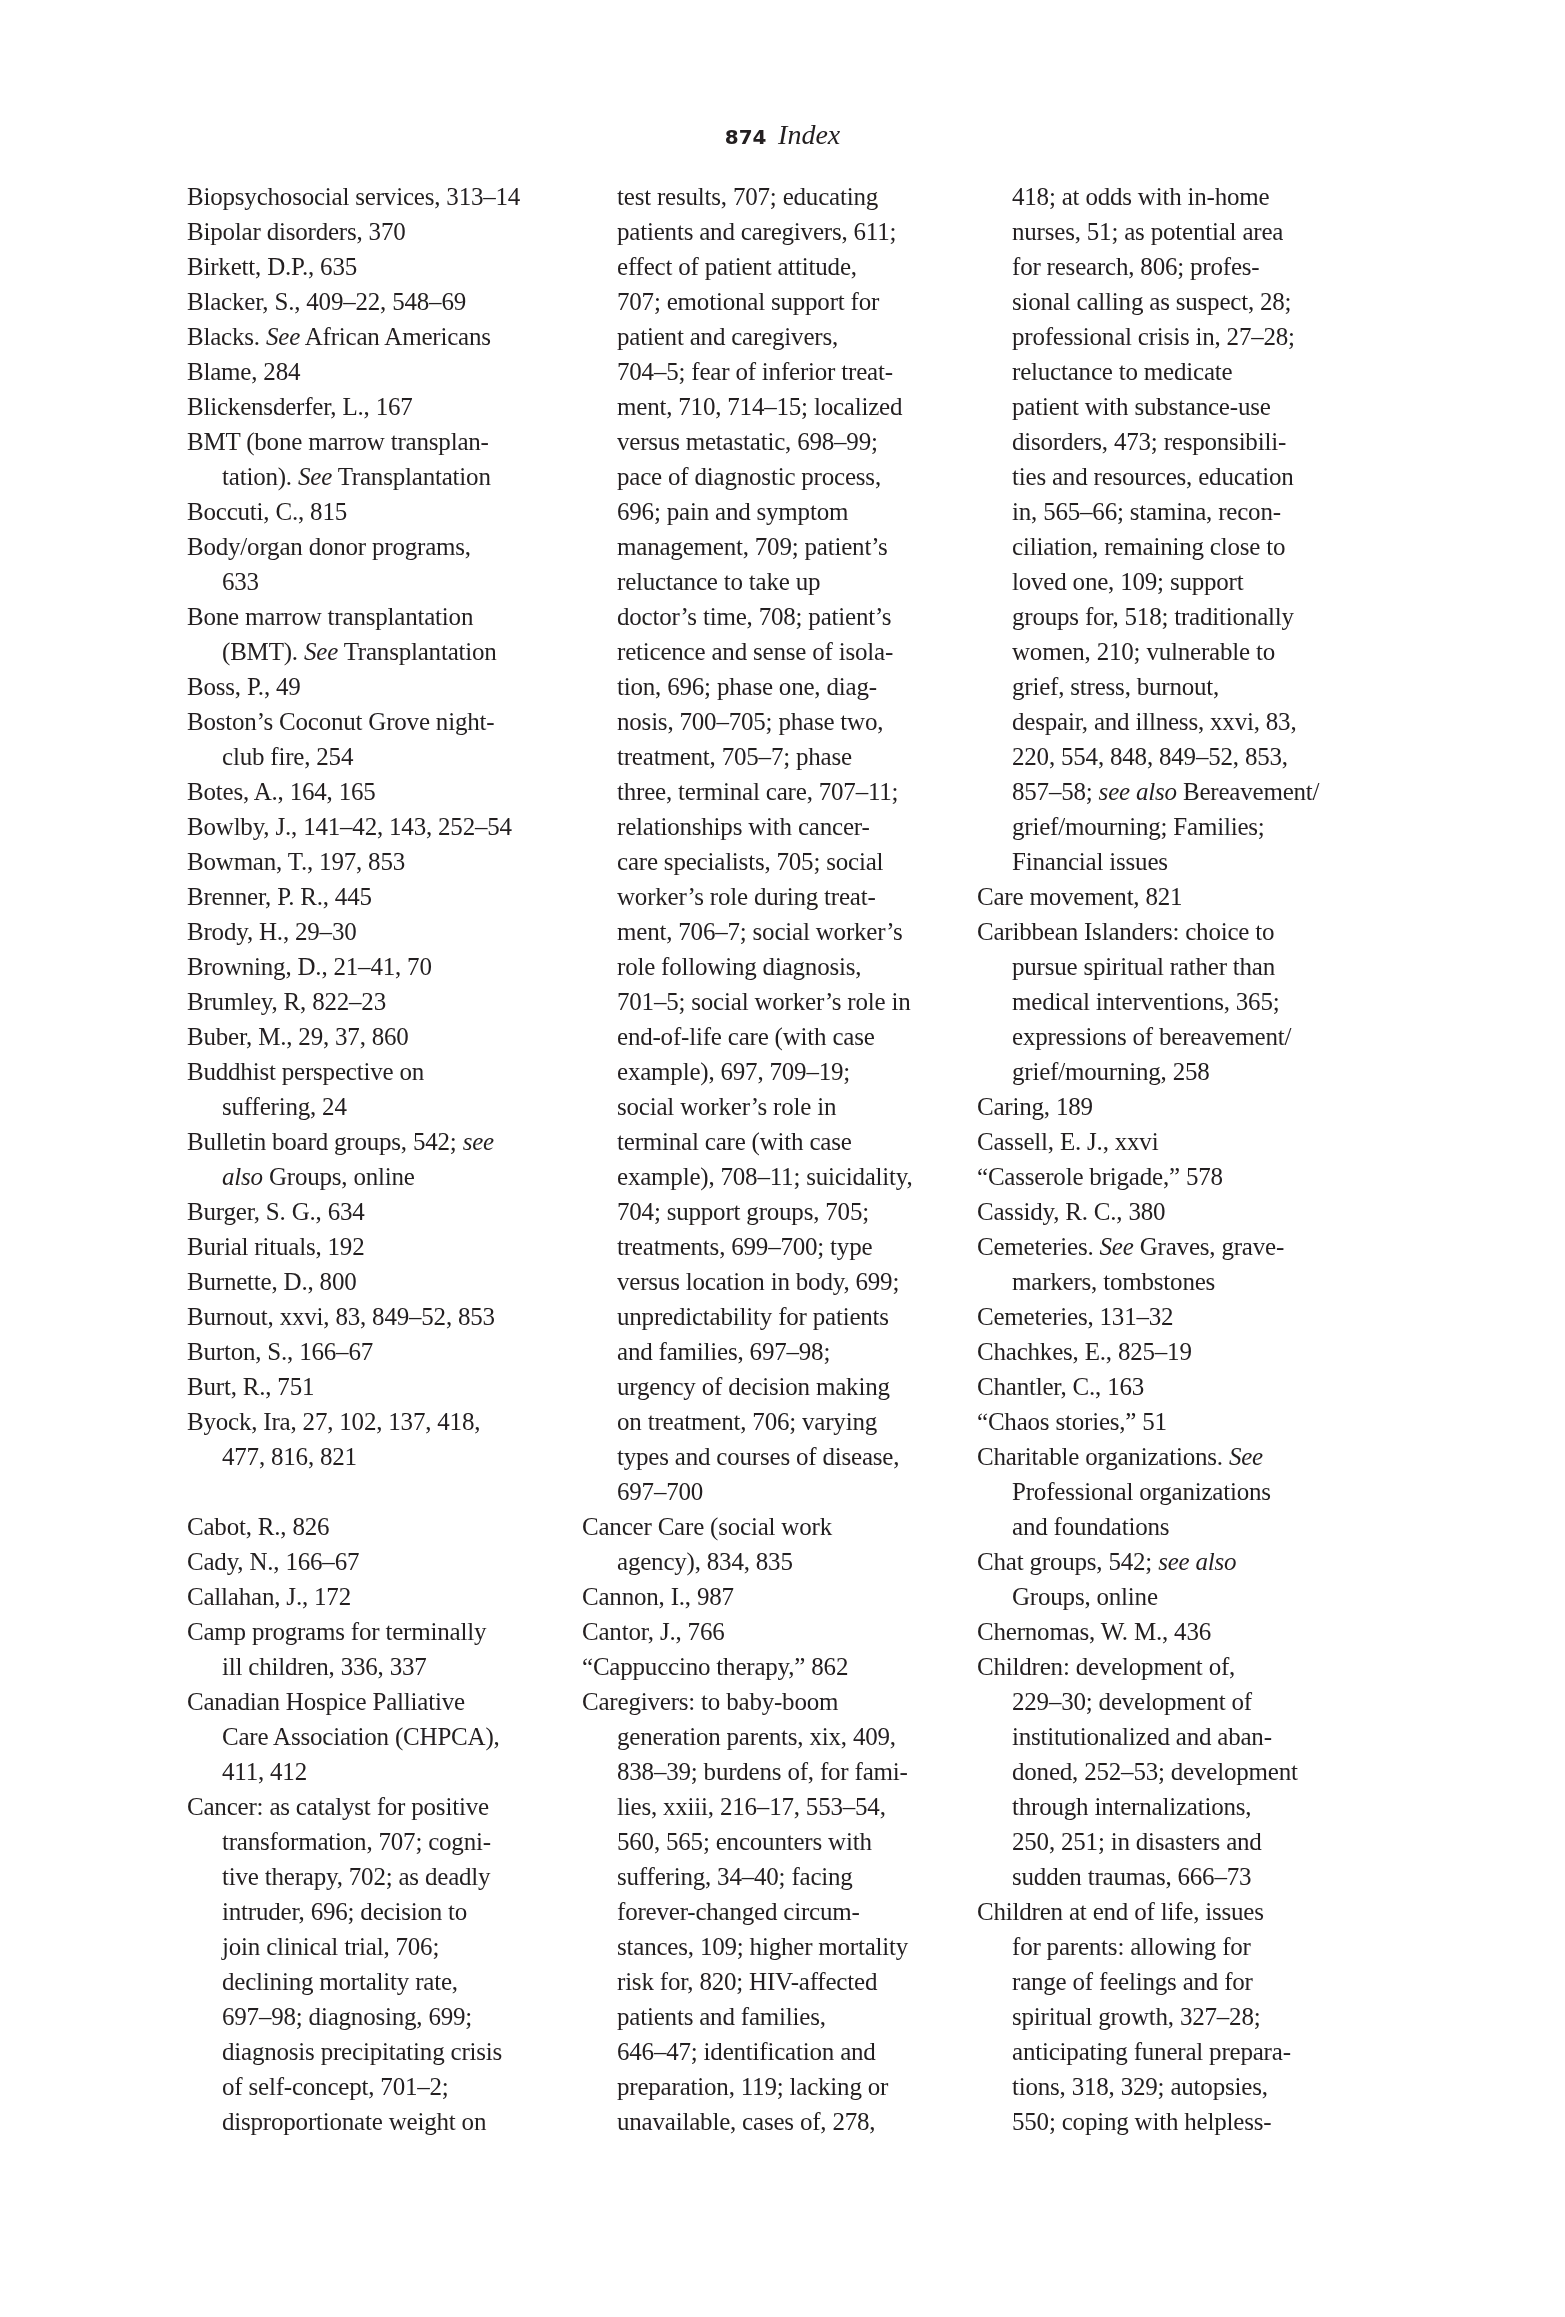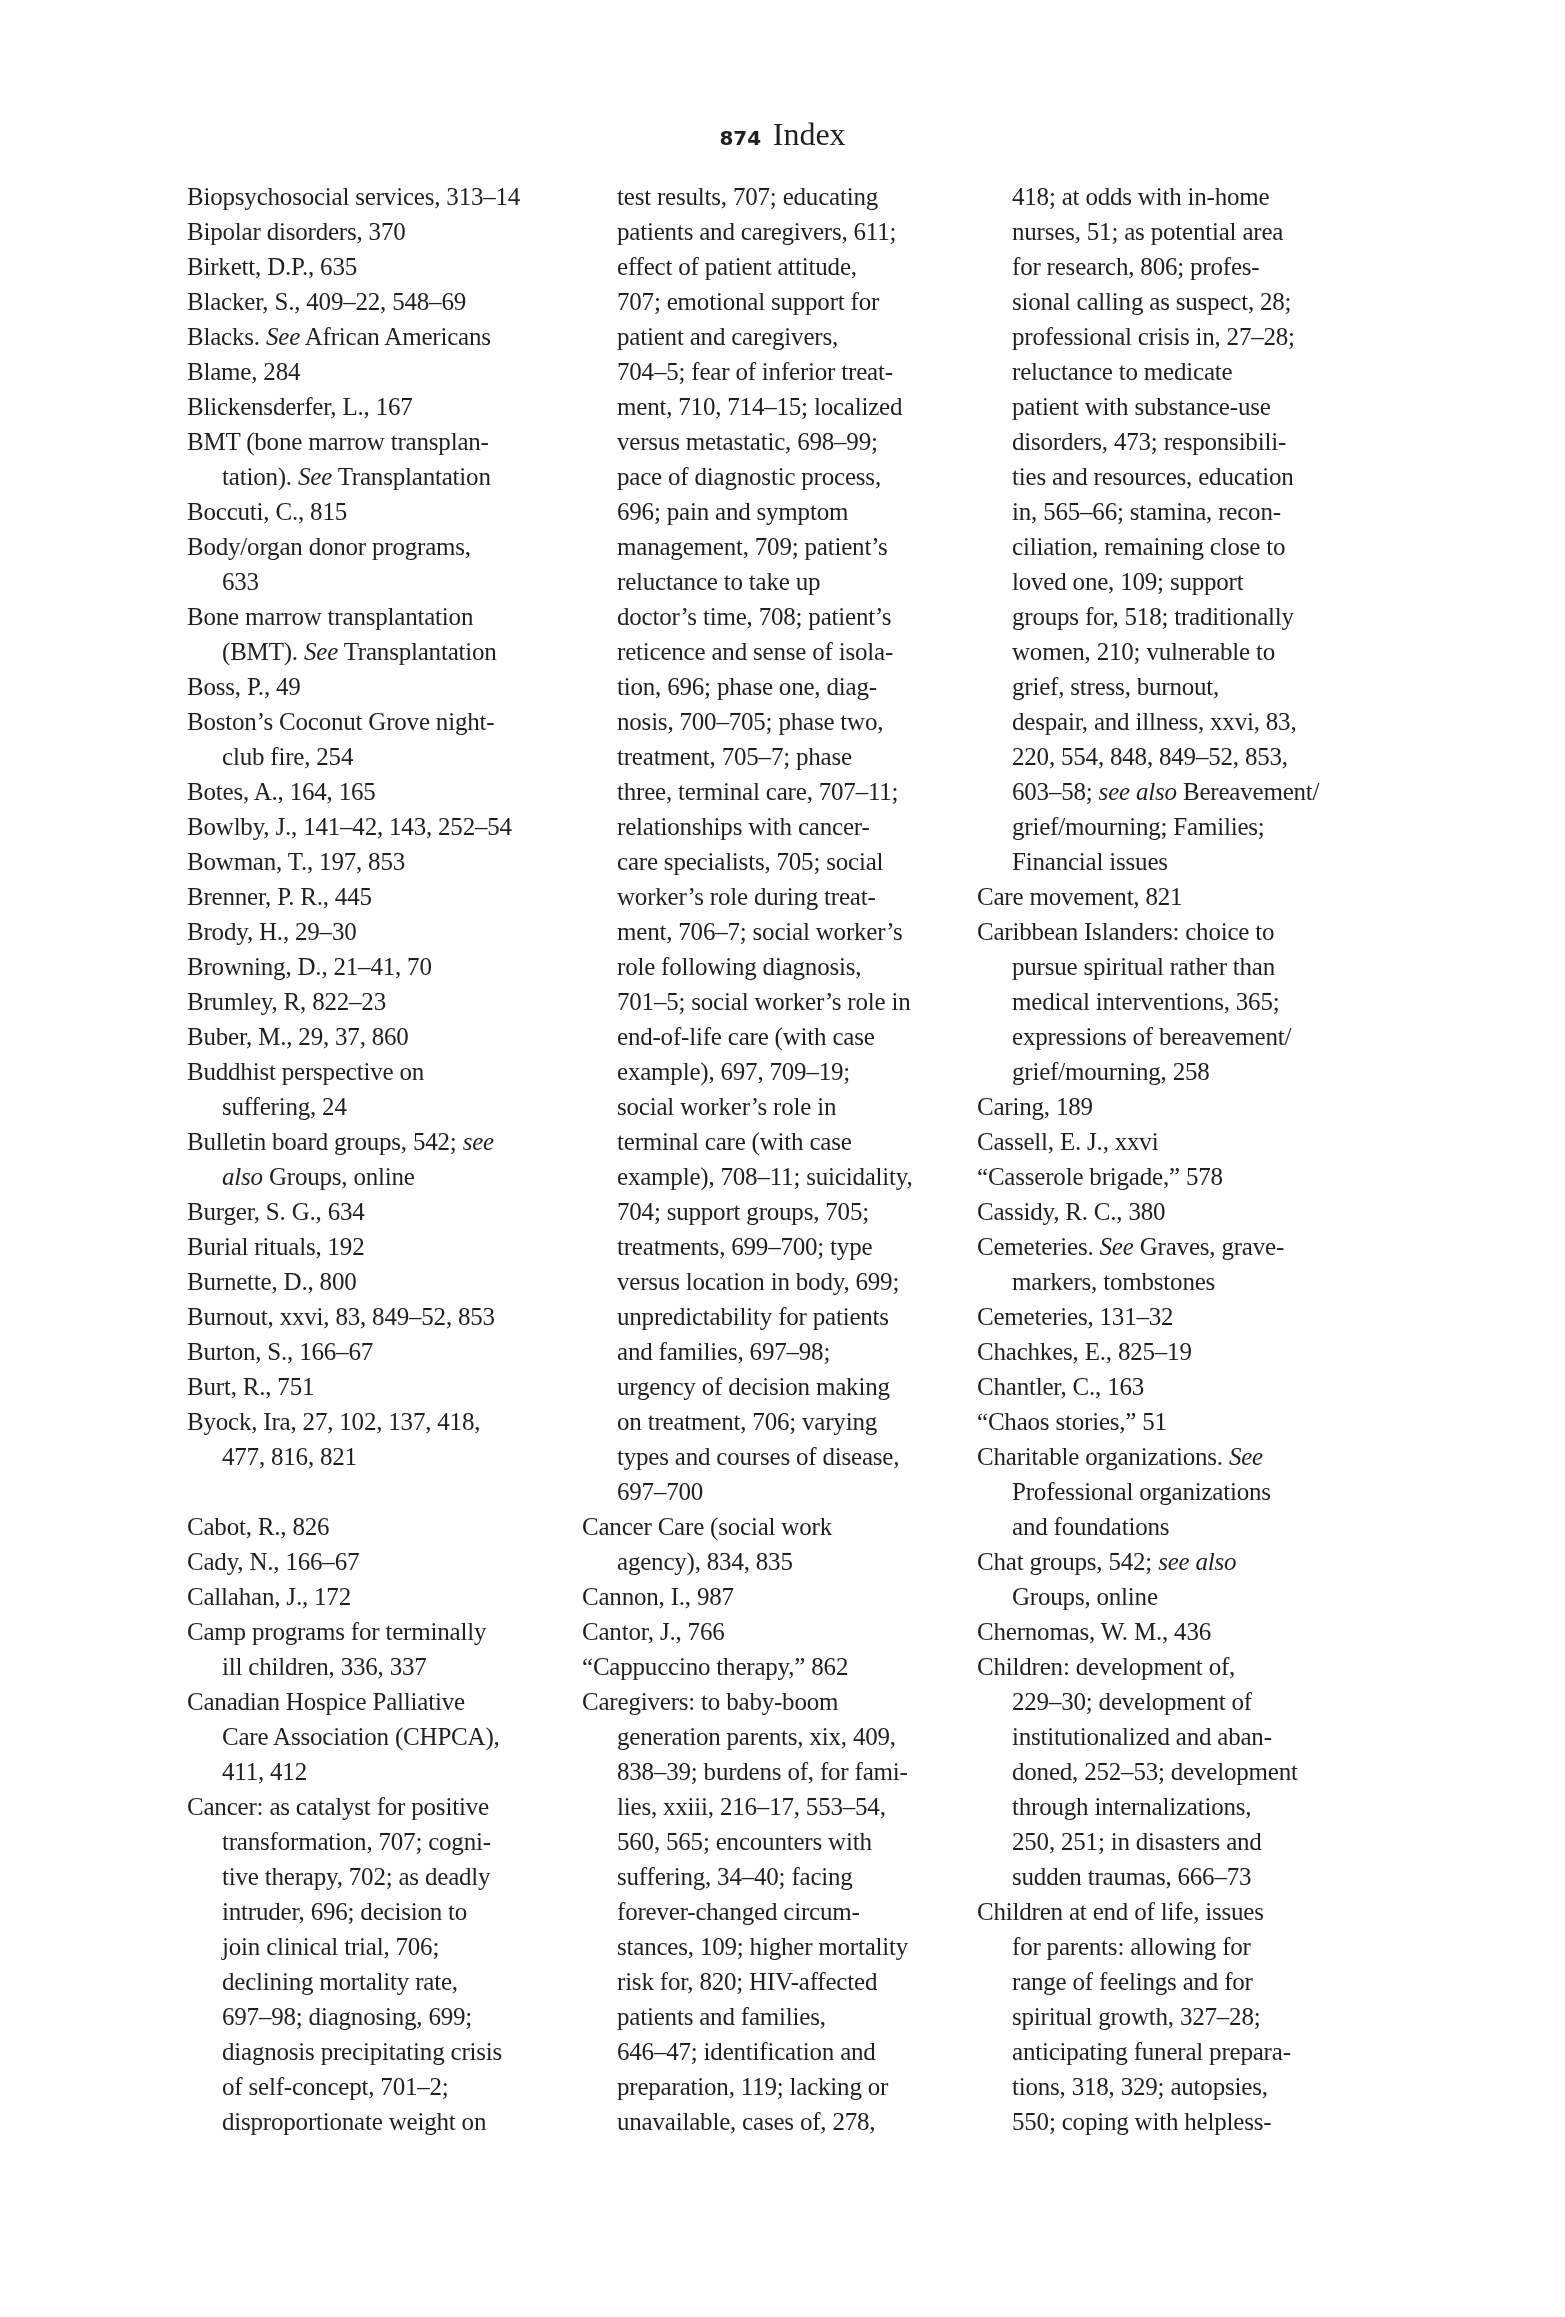--- a/index.html
+++ b/index.html
@@ -9,21 +9,21 @@
     color: #231f20;
   }
   .running-head {
     position: absolute; top: 115px; left: 0; width: 1565px;
     text-align: center; font-size: 26px; line-height: 39px;
   }
   .running-head .folio {
     font-family: "DejaVu Sans", "Liberation Sans", sans-serif;
     font-weight: bold; font-size: 20px; margin-right: 11.6px;
   }
-  .running-head .section { font-size: 32px; }
+  .running-head .section { font-style: italic; font-size: 28px; }
   .column {
     position: absolute; top: 179px; width: 388px;
   }
   #col-1 { left: 187px; }
   #col-2 { left: 582px; }
   #col-3 { left: 977px; }
   .line {
     font-size: 25px; line-height: 35px; height: 35px;
     white-space: nowrap; letter-spacing: -0.2px;
   }
@@ -166,21 +166,21 @@
     <div class="line cont"><span>disorders, 473; responsibili-</span></div>
     <div class="line cont"><span>ties and resources, education</span></div>
     <div class="line cont"><span>in, 565–66; stamina, recon-</span></div>
     <div class="line cont"><span>ciliation, remaining close to</span></div>
     <div class="line cont"><span>loved one, 109; support</span></div>
     <div class="line cont"><span>groups for, 518; traditionally</span></div>
     <div class="line cont"><span>women, 210; vulnerable to</span></div>
     <div class="line cont"><span>grief, stress, burnout,</span></div>
     <div class="line cont"><span>despair, and illness, xxvi, 83,</span></div>
     <div class="line cont"><span>220, 554, 848, 849–52, 853,</span></div>
-    <div class="line cont"><span>603–58; </span><span class="seg-italic">see also</span><span> Bereavement/</span></div>
+    <div class="line cont"><span>857–58; </span><span class="seg-italic">see also</span><span> Bereavement/</span></div>
     <div class="line cont"><span>grief/mourning; Families;</span></div>
     <div class="line cont"><span>Financial issues</span></div>
     <div class="line main"><span>Care movement, 821</span></div>
     <div class="line main"><span>Caribbean Islanders: choice to</span></div>
     <div class="line cont"><span>pursue spiritual rather than</span></div>
     <div class="line cont"><span>medical interventions, 365;</span></div>
     <div class="line cont"><span>expressions of bereavement/</span></div>
     <div class="line cont"><span>grief/mourning, 258</span></div>
     <div class="line main"><span>Caring, 189</span></div>
     <div class="line main"><span>Cassell, E. J., xxvi</span></div>

